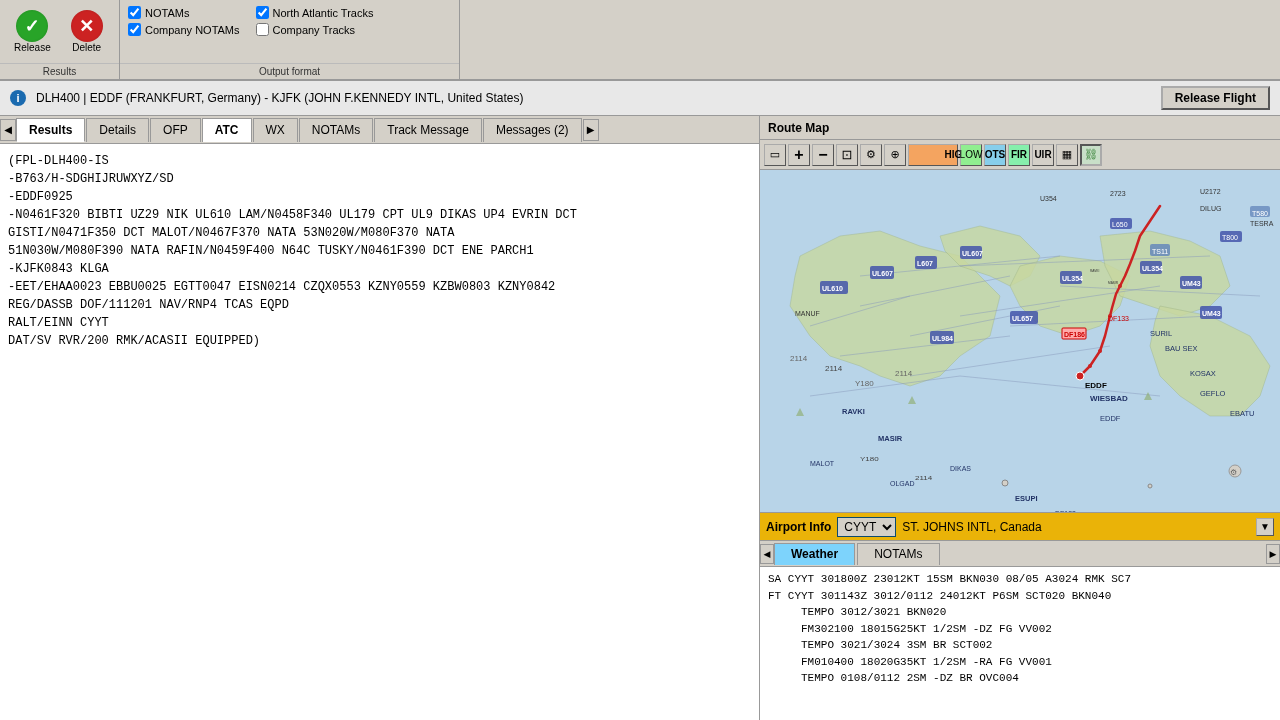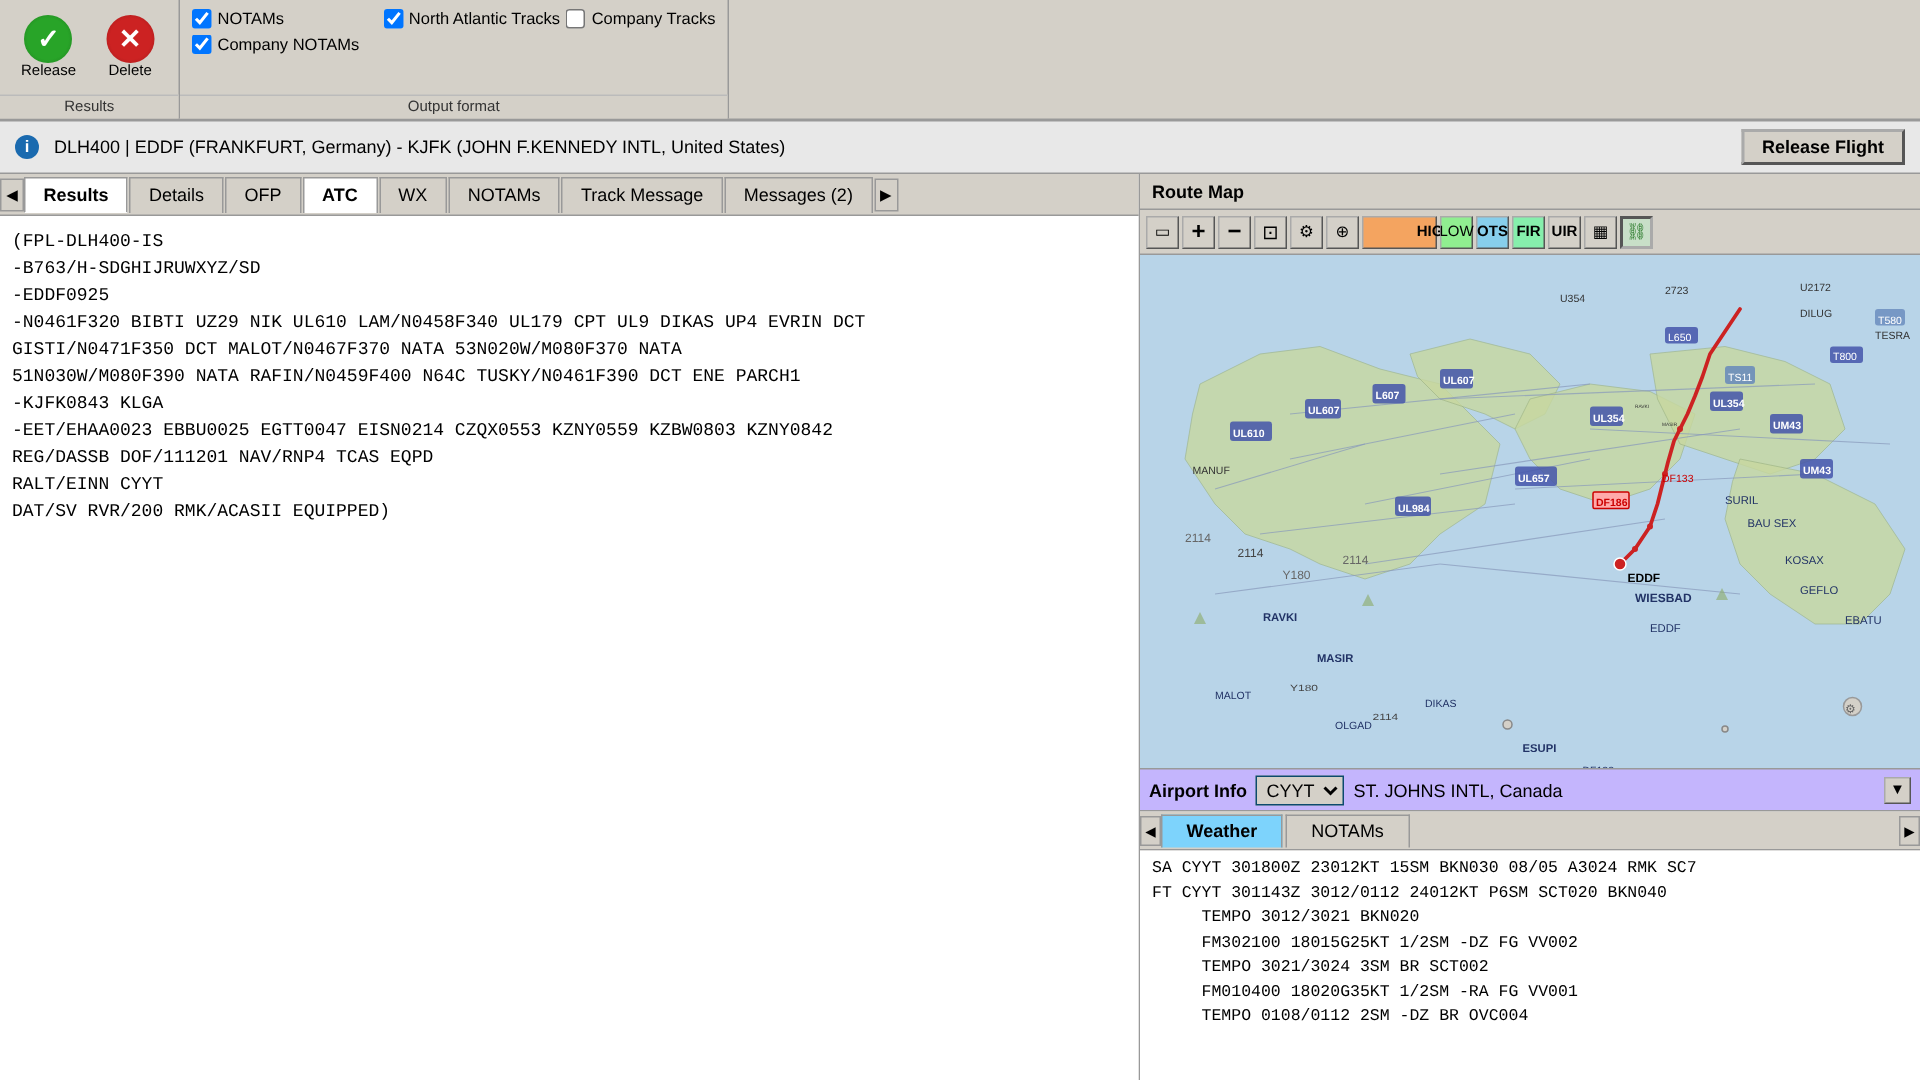--- a/index.html
+++ b/index.html
@@ -203,21 +203,21 @@
     }
 
     
     .map-svg {
       width: 100%;
       height: 100%;
     }
 
     
     .airport-bar {
-      background: #c4b5fd;
+      background: #eab308;
       border-top: 1px solid #999;
       display: flex;
       align-items: center;
       padding: 3px 6px;
       gap: 6px;
       height: 28px;
     }
     .airport-label {
       font-size: 12px;
       font-weight: bold;
@@ -375,21 +375,21 @@
       <div style="display:flex; flex-direction:column; gap:4px;">
         <label class="checkbox-row">
           <input type="checkbox" checked="" style="">
           <span>NOTAMs</span>
         </label>
         <label class="checkbox-row">
           <input type="checkbox" checked="" style="">
           <span>Company NOTAMs</span>
         </label>
       </div>
-      <div style="display:flex; gap:4px;">
+      <div style="display:flex; flex-direction:column; gap:4px;">
         <label class="checkbox-row">
           <input type="checkbox" checked="" style="">
           <span>North Atlantic Tracks</span>
         </label>
         <label class="checkbox-row">
           <input type="checkbox" style="">
           <span>Company Tracks</span>
         </label>
       </div>
     </div>

